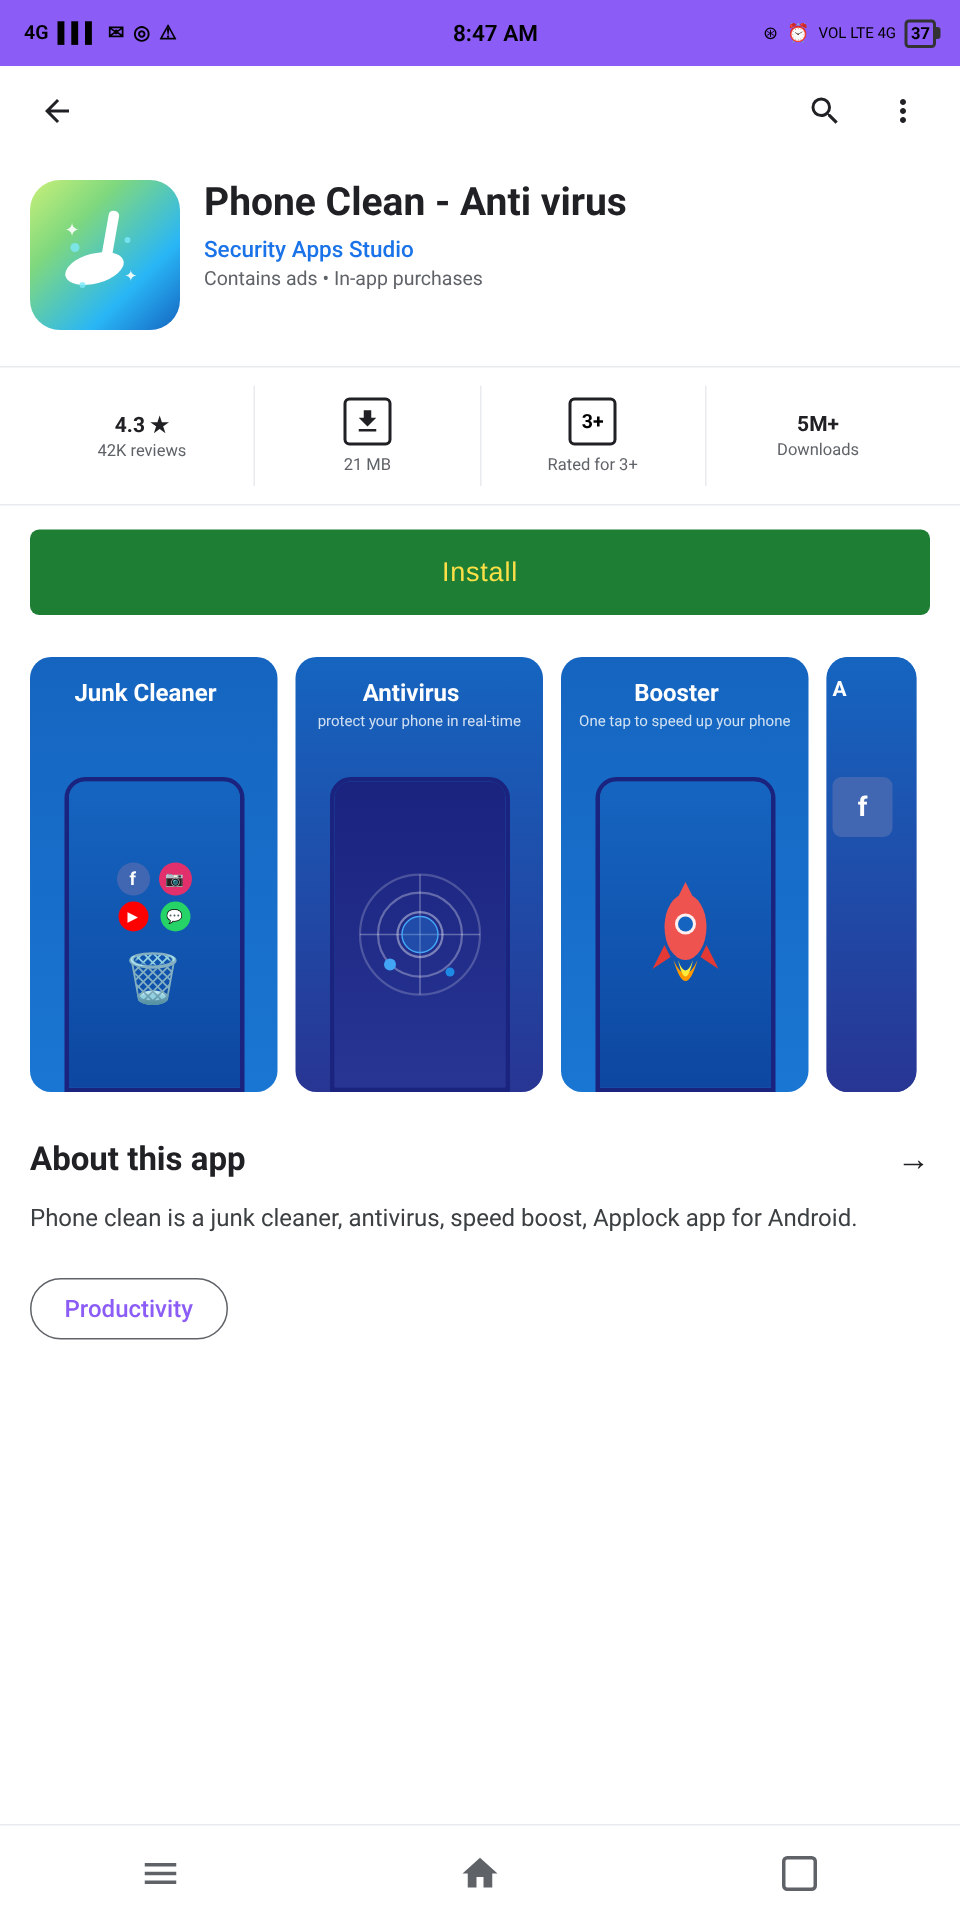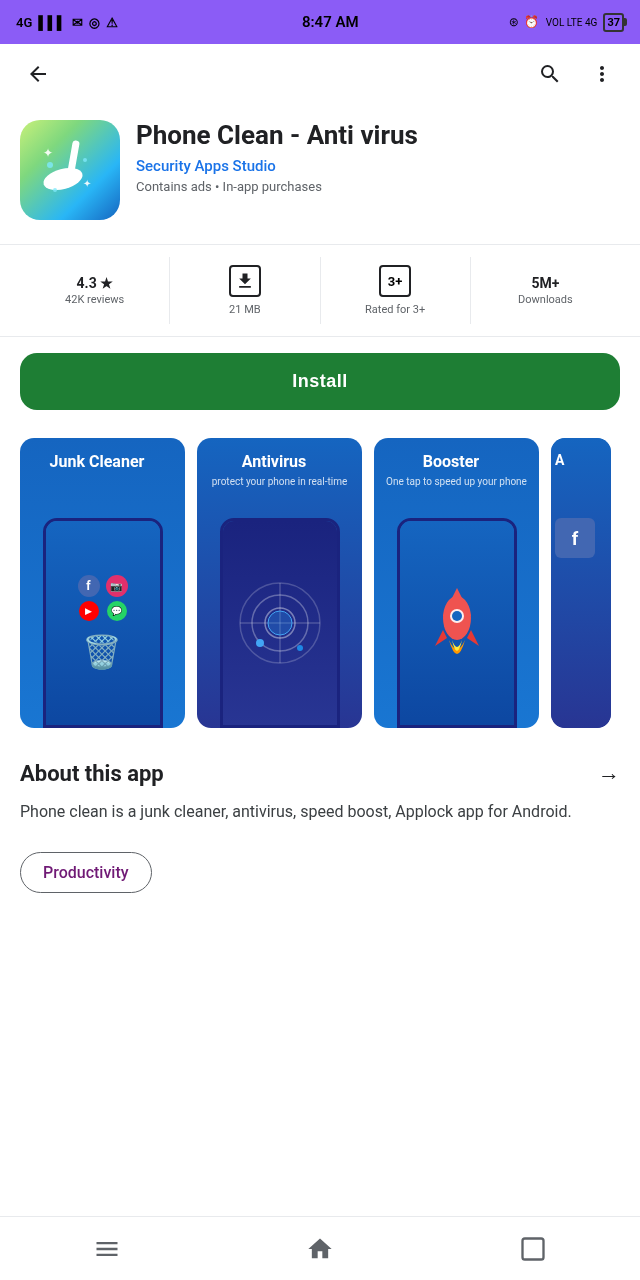--- a/index.html
+++ b/index.html
@@ -173,26 +173,26 @@
       font-size: 13px;
       font-weight: bold;
     }
 
     
     .install-btn {
       display: block;
       width: calc(100% - 40px);
       margin: 16px 20px;
       background: #1e7e34;
-      color: #ffffff;
+      color: #fde047;
       border: none;
-      border-radius: 17px;
+      border-radius: 6px;
       padding: 18px;
       font-size: 18px;
-      font-weight: 700;
+      font-weight: 400;
       letter-spacing: 0.5px;
       cursor: pointer;
       text-align: center;
     }
 
     
     .screenshots-row {
       display: flex;
       gap: 12px;
       padding: 12px 20px;
@@ -267,21 +267,21 @@
     
     .tag-row {
       padding: 16px 20px 0;
     }
     .tag {
       display: inline-block;
       border: 1.5px solid #5f6368;
       border-radius: 24px;
       padding: 10px 22px;
       font-size: 16px;
-      color: #701a75;
+      color: #8b5cf6;
       font-weight: 500;
       background: #fff;
     }
 
     
     .bottom-nav {
       position: fixed;
       bottom: 0;
       width: 640px;
       height: 64px;

